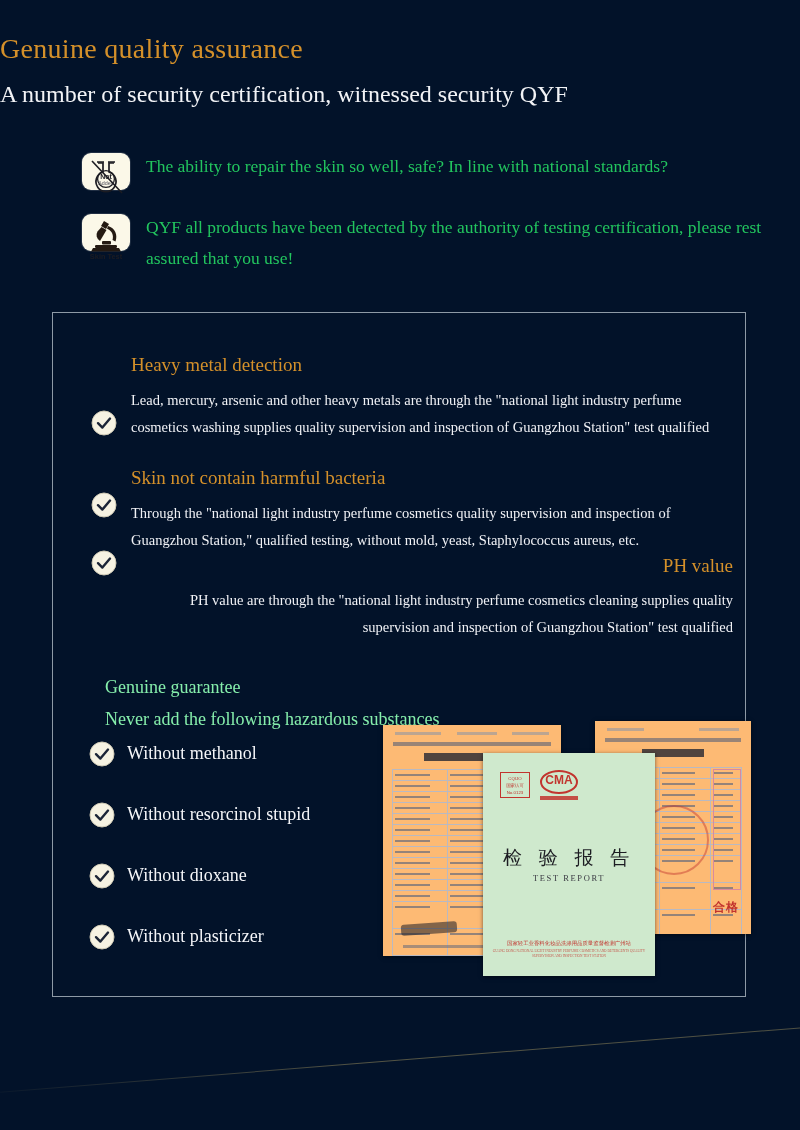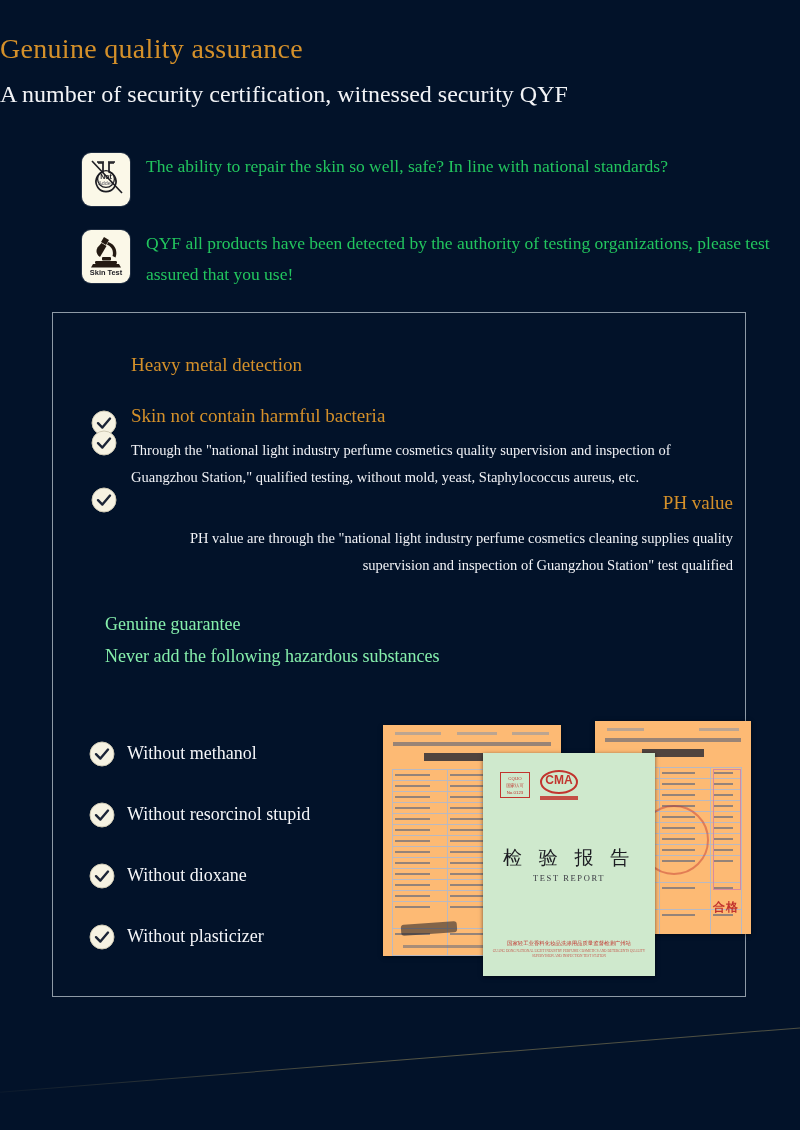--- a/index.html
+++ b/index.html
@@ -45,21 +45,21 @@
     padding-left: 82px;
     padding-right: 30px;
   }
   .intro-row {
     display: flex;
     align-items: flex-start;
     margin-bottom: 22px;
   }
   .badge {
     width: 48px;
-    height: 53px;
+    height: 37px;
     flex: 0 0 48px;
     border-radius: 9px;
     background: #fbf8e8;
     position: relative;
     margin-top: 2px;
     box-shadow: 0 0 0 1px rgba(255,255,255,0.12);
   }
   .badge svg { display: block; }
   .intro-text {
     margin-left: 16px;
@@ -374,35 +374,36 @@
             <path d="M22 7 l5 3 -3 5 -5 -3 z"></path>
             <path d="M19.5 13 l5 3 -6.5 11 a7 7 0 0 1 -2.5 -9.6 z"></path>
             <rect x="20" y="27" width="9" height="3.4" rx="1"></rect>
             <path d="M26 12 c7 2 10 9 7.5 15.5 l-3 -1.4 C32 21 29.6 16.4 25 14.8 z"></path>
             <rect x="13" y="31" width="22" height="3" rx="1.2"></rect>
             <path d="M11 34 h26 l2 3.5 H9 z"></path>
           </g>
           <text x="24" y="45" text-anchor="middle" font-family="Liberation Sans, sans-serif" font-size="7.4" font-weight="bold" fill="#1c1c22">Skin Test</text>
         </svg>
       </div>
-      <div class="intro-text">QYF all products have been detected by the authority of testing organizations, please test assured that you use!</div>
+      <div class="intro-text">QYF all products have been detected by the authority of testing certification, please rest assured that you use!</div>
     </div>
 
   </div>
 
   <div class="panel">
 
     <div class="cert-block first">
       <span class="tick pos-a">
         <svg width="26" height="26" viewBox="0 0 26 26">
           <circle cx="13" cy="13" r="12" fill="#f6f2e2" stroke="#cfc9b4" stroke-width="1"></circle>
           <path d="M7 13.2 L11.4 17.6 L19 8.6" fill="none" stroke="#1b2436" stroke-width="2.4" stroke-linecap="round" stroke-linejoin="round"></path>
         </svg>
       </span>
       <div class="cert-title">Heavy metal detection</div>
+      <div class="cert-body">Lead, mercury, arsenic and other heavy metals are through the "national light industry perfume cosmetics washing supplies quality supervision and inspection of Guangzhou Station" test qualified</div>
     </div>
 
     <div class="cert-block" style="margin-top:26px;">
       <span class="tick pos-b">
         <svg width="26" height="26" viewBox="0 0 26 26">
           <circle cx="13" cy="13" r="12" fill="#f6f2e2" stroke="#cfc9b4" stroke-width="1"></circle>
           <path d="M7 13.2 L11.4 17.6 L19 8.6" fill="none" stroke="#1b2436" stroke-width="2.4" stroke-linecap="round" stroke-linejoin="round"></path>
         </svg>
       </span>
       <div class="cert-title">Skin not contain harmful bacteria</div>

